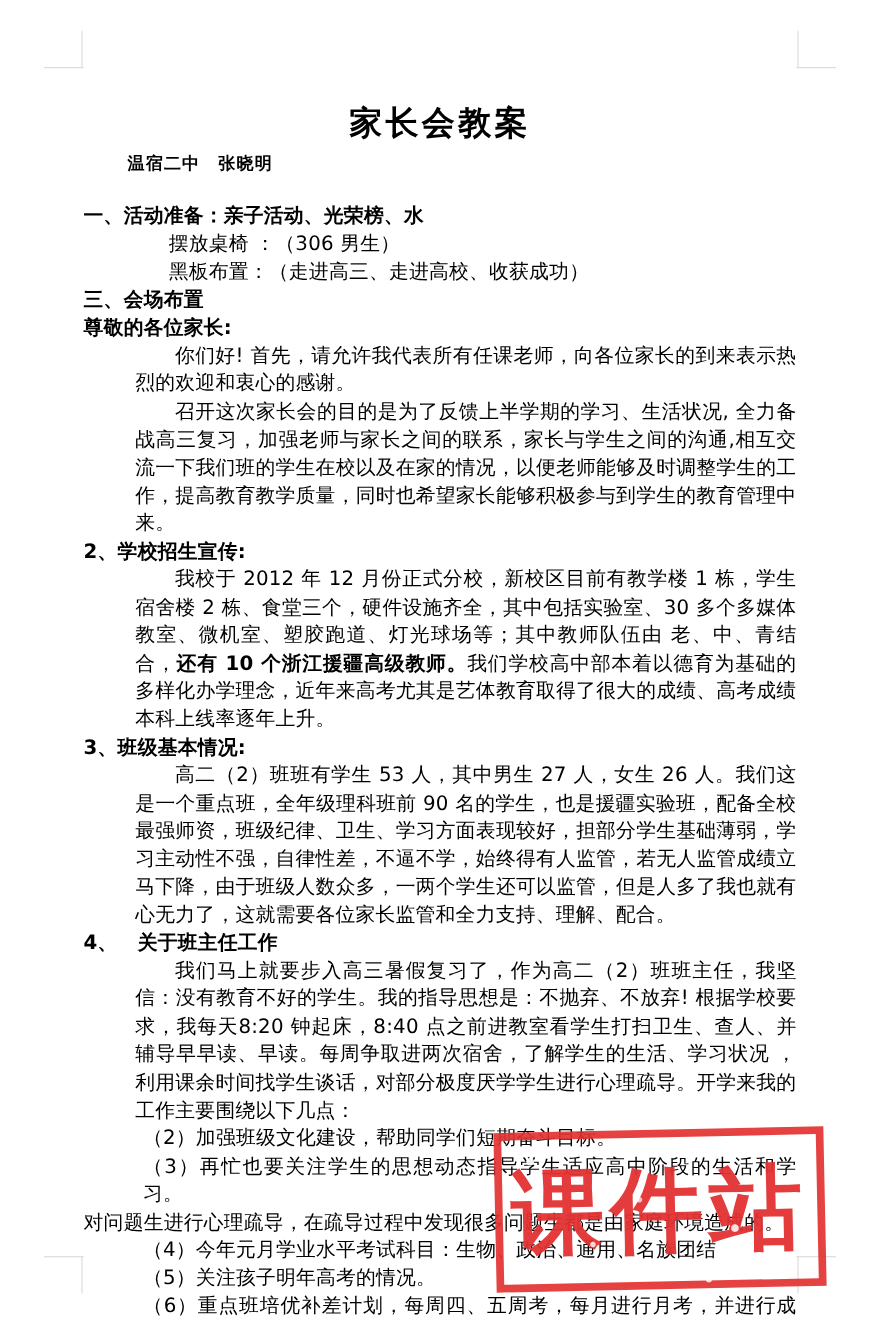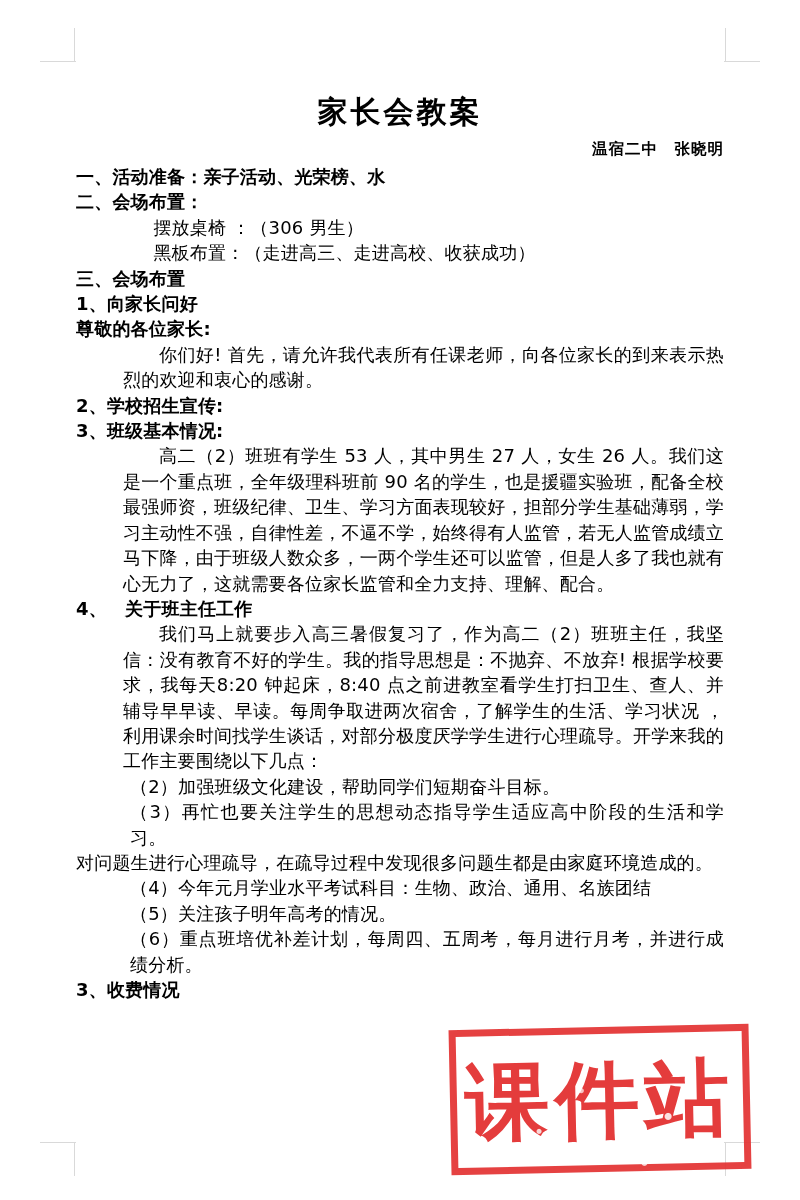--- a/index.html
+++ b/index.html
@@ -40,24 +40,24 @@
   .doc-title {
     text-align: center;
     font-size: 30px;
     font-weight: 700;
     letter-spacing: 3px;
     margin: 14px 0 6px 0;
     font-family: Liberation Sans, sans-serif;
   }
 
   .byline {
-    text-align: right;
+    text-align: left;
     font-size: 15.5px;
     font-weight: 700;
-    margin: 0 0 4px 0;
+    margin: 0 0 24px 0;
     padding-left: 40px;
     letter-spacing: 1px;
   }
 
   .body-text {
     font-size: 18px;
     line-height: 25.4px;
     text-align: justify;
     letter-spacing: 0.2px;
   }
@@ -141,37 +141,37 @@
 <div class="page">
 
   <h1 class="doc-title">家长会教案</h1>
 
   <div class="byline">温宿二中　张晓明</div>
 
   <div class="body-text">
 
     <p class="sec">一、活动准备：亲子活动、光荣榜、水</p>
 
-    <p class="sec">二、会场布置：</p>
 
     <p class="indent4">摆放桌椅 ：（306 男生）</p>
 
     <p class="indent4">黑板布置：（走进高三、走进高校、收获成功）</p>
 
     <p class="sec">三、会场布置</p>
 
-    <p class="sec">1、向家长问好</p>
 
     <p class="b">尊敬的各位家长:</p>
 
     <p class="indent2">你们好! 首先，请允许我代表所有任课老师，向各位家长的到来表示热烈的欢迎和衷心的感谢。</p>
 
+    <p class="indent2">召开这次家长会的目的是为了反馈上半学期的学习、生活状况, 全力备战高三复习，加强老师与家长之间的联系，家长与学生之间的沟通,相互交流一下我们班的学生在校以及在家的情况，以便老师能够及时调整学生的工作，提高教育教学质量，同时也希望家长能够积极参与到学生的教育管理中来。</p>
 
     <p class="sec">2、学校招生宣传:</p>
 
+    <p class="indent2"><span>我校于 2012 年 12 月份正式分校，新校区目前有教学楼 1 栋，学生宿舍楼 2 栋、食堂三个，硬件设施齐全，其中包括实验室、30 多个多媒体教室、微机室、塑胶跑道、灯光球场等；其中教师队伍由 老、中、青结合，</span><span class="b">还有 10 个浙江援疆高级教师。</span><span>我们学校高中部本着以德育为基础的多样化办学理念，近年来高考尤其是艺体教育取得了很大的成绩、高考成绩本科上线率逐年上升。</span></p>
 
     <p class="sec">3、班级基本情况:</p>
 
     <p class="indent2">高二（2）班班有学生 53 人，其中男生 27 人，女生 26 人。我们这是一个重点班，全年级理科班前 90 名的学生，也是援疆实验班，配备全校最强师资，班级纪律、卫生、学习方面表现较好，担部分学生基础薄弱，学习主动性不强，自律性差，不逼不学，始终得有人监管，若无人监管成绩立马下降，由于班级人数众多，一两个学生还可以监管，但是人多了我也就有心无力了，这就需要各位家长监管和全力支持、理解、配合。</p>
 
     <p class="sec">4、　关于班主任工作</p>
 
     <p class="indent2">我们马上就要步入高三暑假复习了，作为高二（2）班班主任，我坚信：没有教育不好的学生。我的指导思想是：不抛弃、不放弃! 根据学校要求，我每天8:20 钟起床，8:40 点之前进教室看学生打扫卫生、查人、并辅导早早读、早读。每周争取进两次宿舍，了解学生的生活、学习状况 ，利用课余时间找学生谈话，对部分极度厌学学生进行心理疏导。开学来我的工作主要围绕以下几点：</p>
 
     <p class="indent3">（2）加强班级文化建设，帮助同学们短期奋斗目标。</p>

